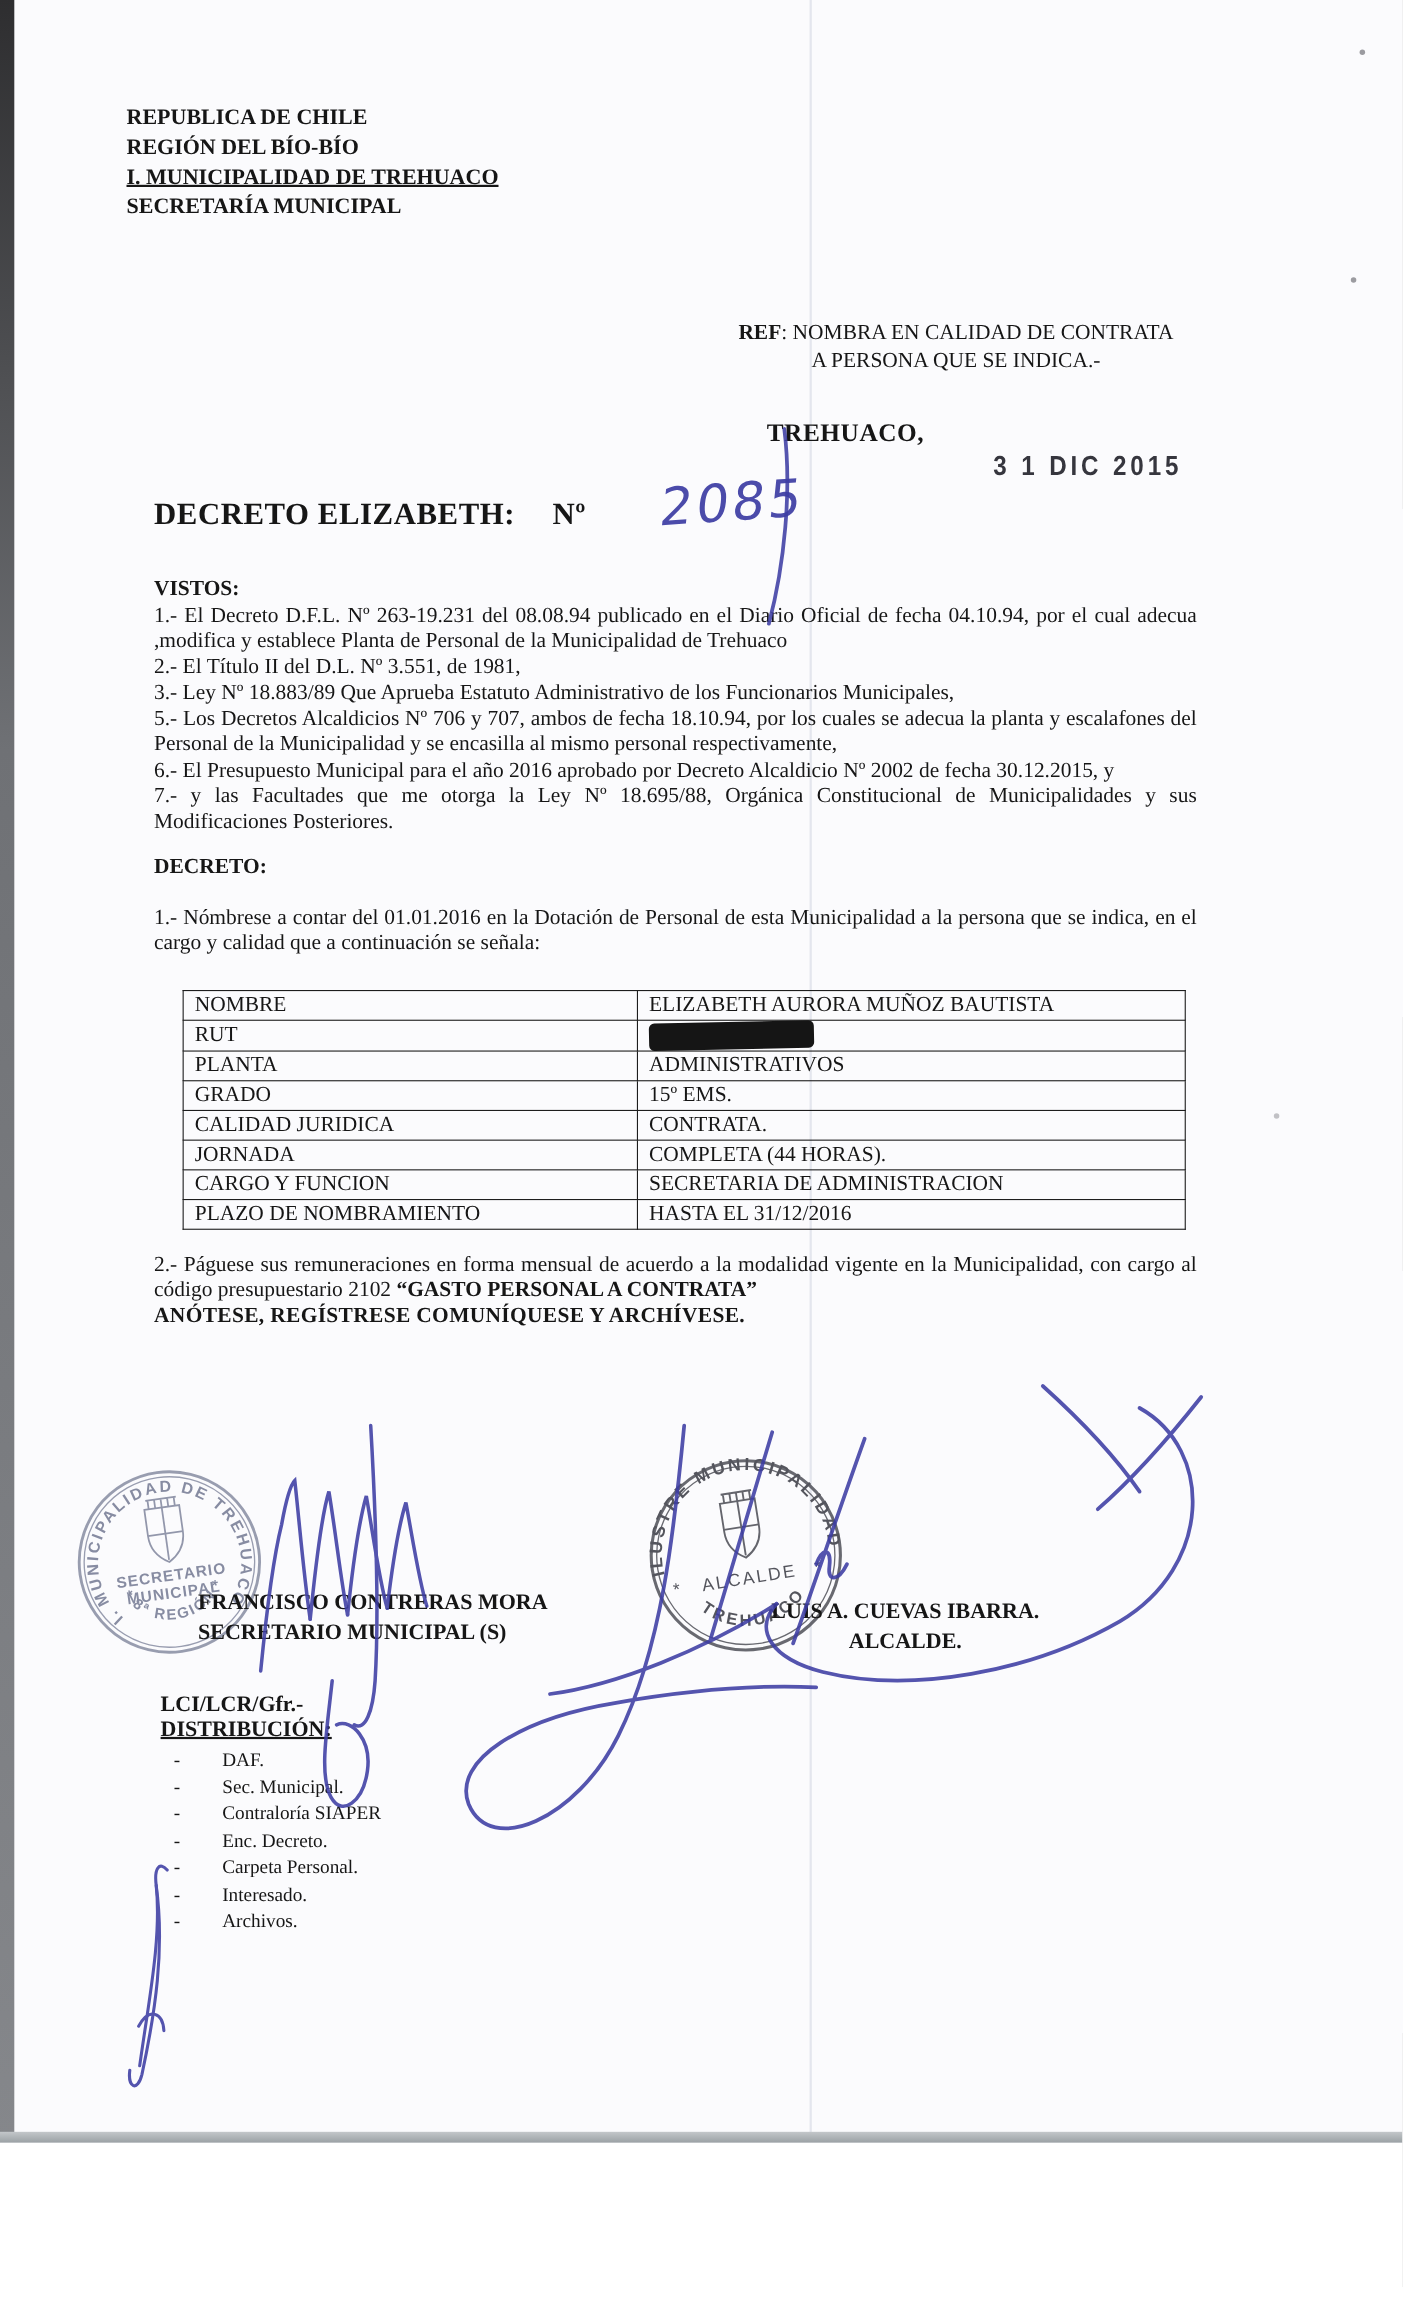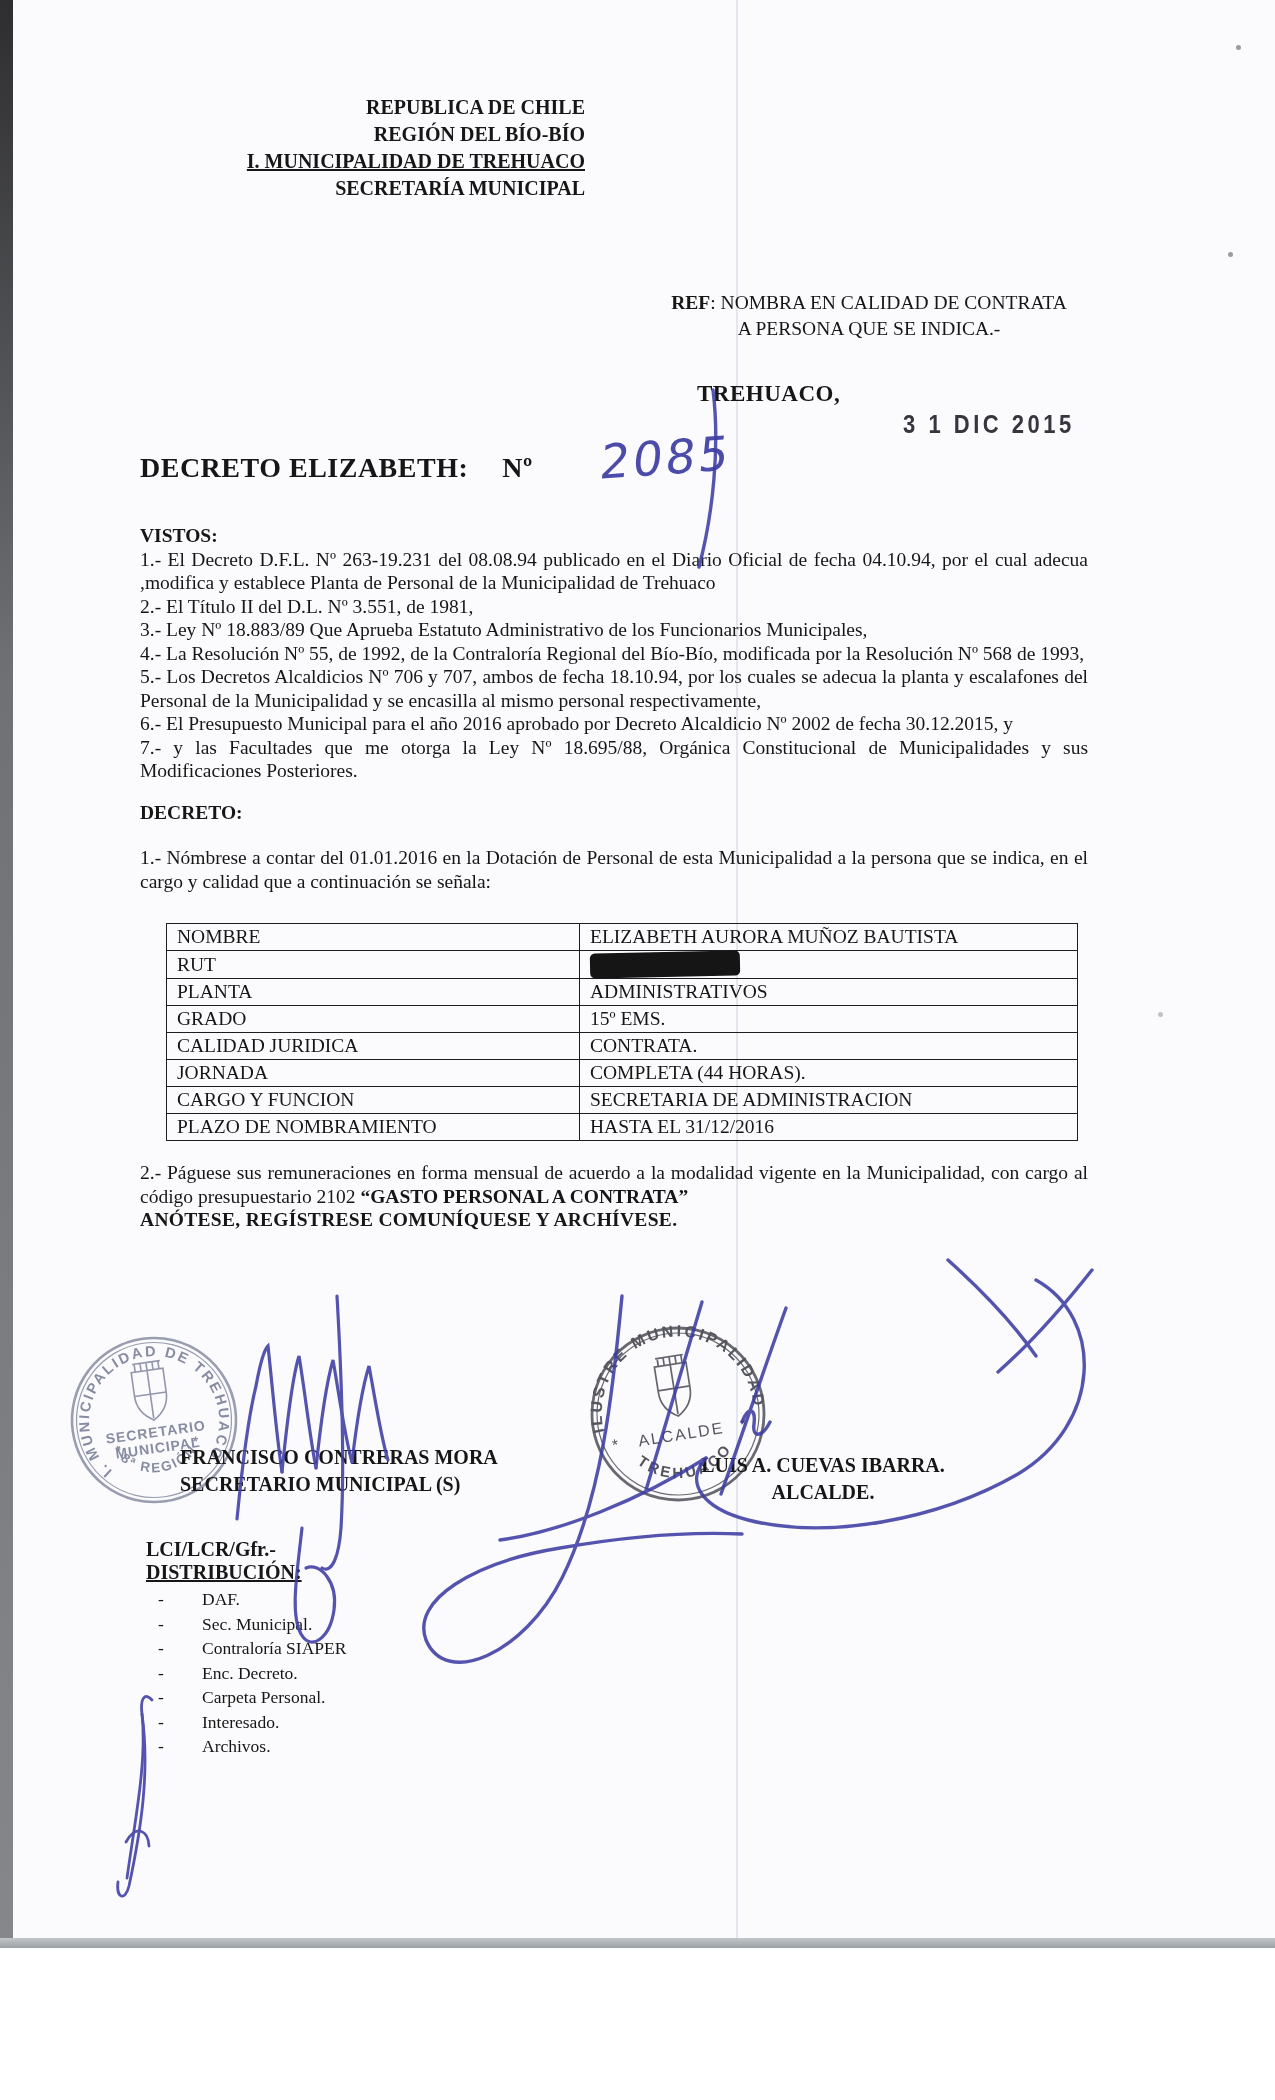--- a/index.html
+++ b/index.html
@@ -9,21 +9,21 @@
     font-family:"Liberation Serif", serif;color:#161616;
   }
   .scan-edge-left{position:absolute;left:0;top:0;width:13px;height:1947px;
     background:linear-gradient(180deg,#2e2e30,#6f7175 35%,#85878b);}
   .scan-edge-bottom{position:absolute;left:0;top:1938px;width:1275px;height:10px;
     background:linear-gradient(180deg,#c3c7ca,#9aa0a4);}
   .scan-below{position:absolute;left:0;top:1948px;width:1275px;height:152px;background:#ffffff;}
   .fold-line{position:absolute;left:736px;top:0;width:2px;height:1940px;background:rgba(195,200,214,.40);}
   .speck{position:absolute;width:5px;height:5px;border-radius:50%;background:#9b9ba0;}
 
-  .letterhead{position:absolute;left:115px;top:94px;width:470px;text-align:right;
+  .letterhead{position:absolute;left:115px;top:94px;width:470px;text-align:left;
     font-weight:bold;font-size:20px;line-height:27px;}
   .letterhead .u{text-decoration:underline;}
 
   .ref-block{position:absolute;left:628px;top:290px;width:482px;text-align:center;
     font-size:19.5px;line-height:26px;}
   .ref-label{font-weight:bold;}
 
   .place-line{position:absolute;left:697px;top:381px;font-weight:bold;font-size:23px;letter-spacing:.5px;}
   .date-stamp{position:absolute;left:903px;top:410px;
     font-family:"Liberation Sans",sans-serif;font-weight:bold;font-size:25px;
@@ -96,21 +96,20 @@
   <div class="decree-line">
     <span>DECRETO ELIZABETH:</span><span class="decree-no">Nº</span>
     <span class="hand-number">2085</span>
   </div>
 
   <div class="body-flow">
     <p class="sec-head">VISTOS:</p>
     <p>1.- El Decreto D.F.L. Nº 263-19.231 del 08.08.94 publicado en el Diario Oficial de fecha 04.10.94, por el cual adecua ,modifica y establece Planta de Personal de la Municipalidad de Trehuaco</p>
     <p>2.- El Título II del D.L. Nº 3.551, de 1981,</p>
     <p>3.- Ley Nº 18.883/89 Que Aprueba Estatuto Administrativo de los Funcionarios Municipales,</p>
-    <p>4.- La Resolución Nº 55, de 1992, de la Contraloría Regional del Bío-Bío, modificada por la Resolución Nº 568 de 1993,</p>
     <p>5.- Los Decretos Alcaldicios Nº 706 y 707, ambos de fecha 18.10.94, por los cuales se adecua la planta y escalafones del Personal de la Municipalidad y se encasilla al mismo personal respectivamente,</p>
     <p>6.- El Presupuesto Municipal para el año 2016 aprobado por Decreto Alcaldicio Nº 2002 de fecha 30.12.2015, y</p>
     <p>7.- y las Facultades que me otorga la Ley Nº 18.695/88, Orgánica Constitucional de Municipalidades y sus Modificaciones Posteriores.</p>
 
     <p class="decreto-head">DECRETO:</p>
     <p class="para1">1.- Nómbrese a contar del 01.01.2016 en la Dotación de Personal de esta Municipalidad a la persona que se indica, en el cargo y calidad que a continuación se señala:</p>
 
     <table class="appoint">
       <tbody>
         <tr>

